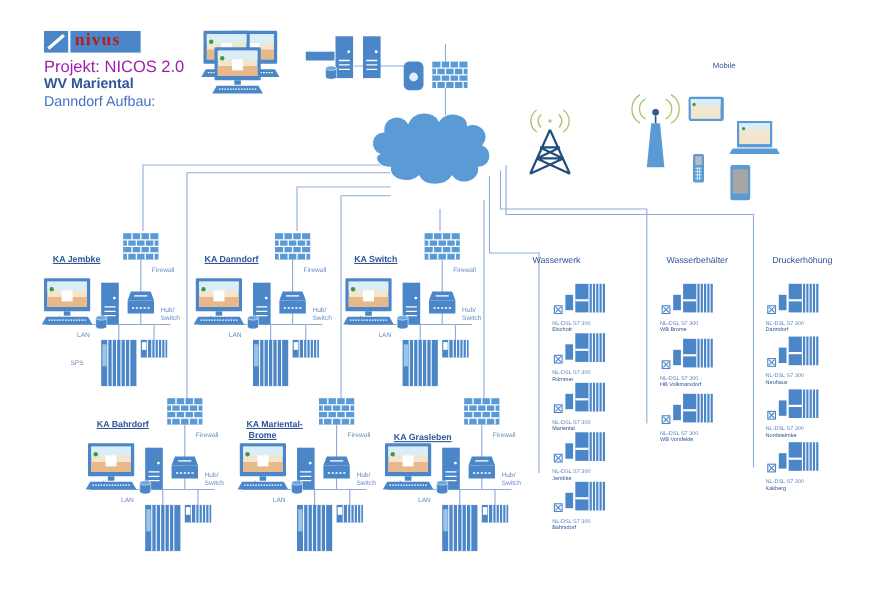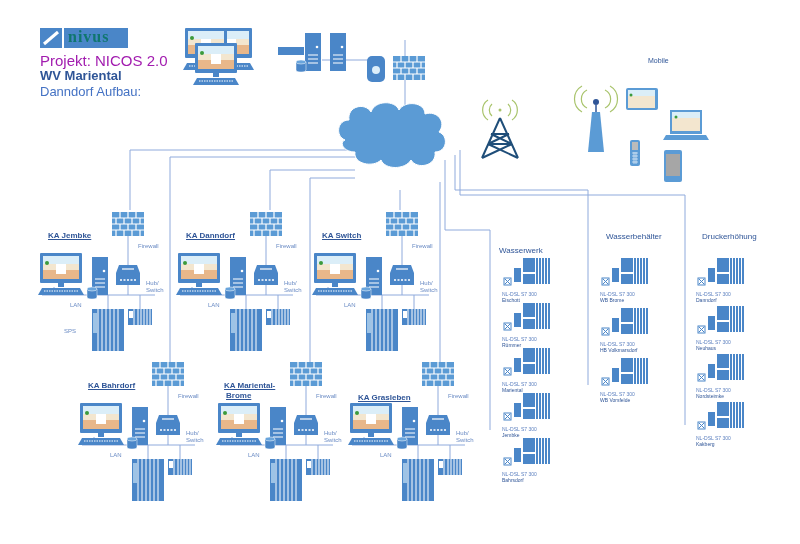--- a/index.html
+++ b/index.html
@@ -211,21 +211,21 @@
     <use href="#rtu" x="708" y="354"></use>
     <use href="#rtu" x="708" y="402"></use>
   </svg>
 
 <div class="abs logo">
   <svg width="88" height="20">
     <rect x="0" y="0" width="22" height="20" fill="#4a86c8"></rect>
     <path d="M4 16 L18 4" stroke="#fff" stroke-width="3"></path>
     <rect x="24" y="0" width="64" height="20" fill="#4a86c8"></rect>
   </svg>
-  <span class="abs" style="left:28px;top:0px;font-size:16px;font-weight:bold;color:#0f766e;font-family:'Liberation Serif',serif;letter-spacing:1px;">nivus</span>
+  <span class="abs" style="left:28px;top:0px;font-size:16px;font-weight:bold;color:#b91c1c;font-family:'Liberation Serif',serif;letter-spacing:1px;">nivus</span>
 </div>
 <div class="abs title1">Projekt: NICOS 2.0</div>
 <div class="abs title2">WV Mariental</div>
 <div class="abs title3">Danndorf Aufbau:</div>
 
 <div class="abs sect" style="left:648px;top:57px;font-size:7px;">Mobile</div>
 
 <div id="sites"></div>
 <div id="groups"></div>
 
@@ -254,21 +254,21 @@
 <div class="abs site" style="left: 226px; top: 391px;">Brome</div>
 <div class="abs lbl" style="left: 316px; top: 393px;">Firewall</div>
 <div class="abs lbl" style="left: 324px; top: 430px;">Hub/</div>
 <div class="abs lbl" style="left: 324px; top: 437px;">Switch</div>
 <div class="abs lbl" style="left: 248px; top: 452px;">LAN</div>
 <div class="abs site" style="left: 358px; top: 381px; margin-top: 12px;">KA Grasleben</div>
 <div class="abs lbl" style="left: 448px; top: 393px;">Firewall</div>
 <div class="abs lbl" style="left: 456px; top: 430px;">Hub/</div>
 <div class="abs lbl" style="left: 456px; top: 437px;">Switch</div>
 <div class="abs lbl" style="left: 380px; top: 452px;">LAN</div>
-<div class="abs sect" style="left: 499px; top: 232px; margin-top: 14px;">Wasserwerk</div>
+<div class="abs sect" style="left: 484px; top: 232px;">Wasserwerk</div>
 <div class="abs dev1" style="left: 502px; top: 291px;">NL-DSL S7 300</div>
 <div class="abs dev2" style="left: 502px; top: 297px;">Eischott</div>
 <div class="abs dev1" style="left: 502px; top: 336px;">NL-DSL S7 300</div>
 <div class="abs dev2" style="left: 502px; top: 342px;">Rümmer</div>
 <div class="abs dev1" style="left: 502px; top: 381px;">NL-DSL S7 300</div>
 <div class="abs dev2" style="left: 502px; top: 387px;">Mariental</div>
 <div class="abs dev1" style="left: 502px; top: 426px;">NL-DSL S7 300</div>
 <div class="abs dev2" style="left: 502px; top: 432px;">Jembke</div>
 <div class="abs dev1" style="left: 502px; top: 471px;">NL-DSL S7 300</div>
 <div class="abs dev2" style="left: 502px; top: 477px;">Bahrsdorf</div>

